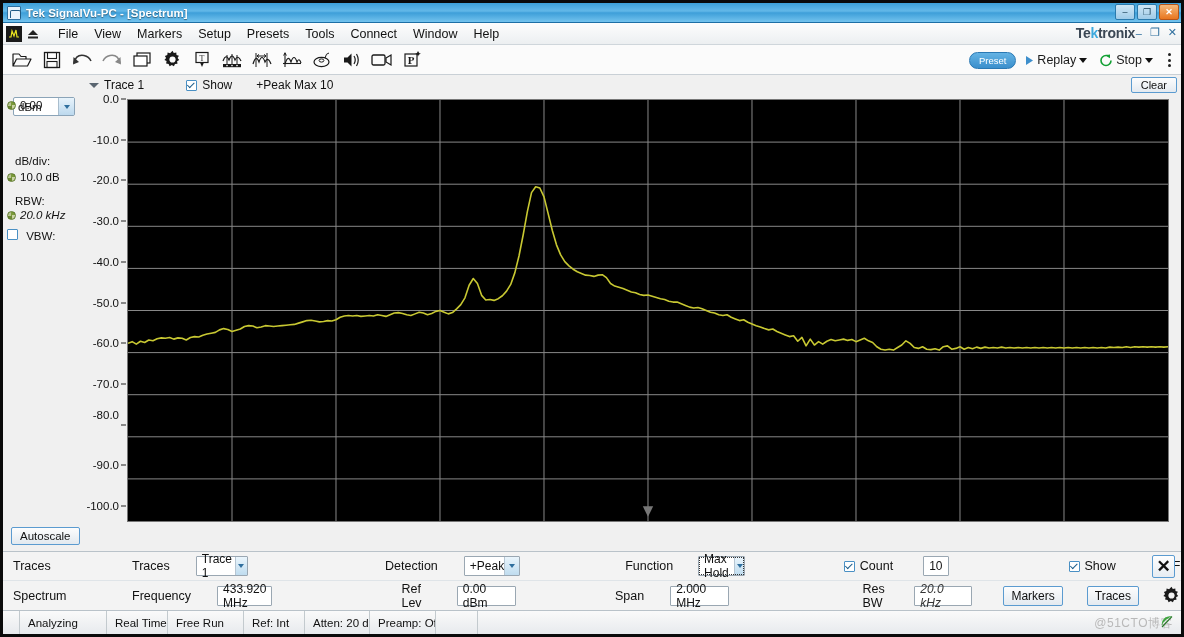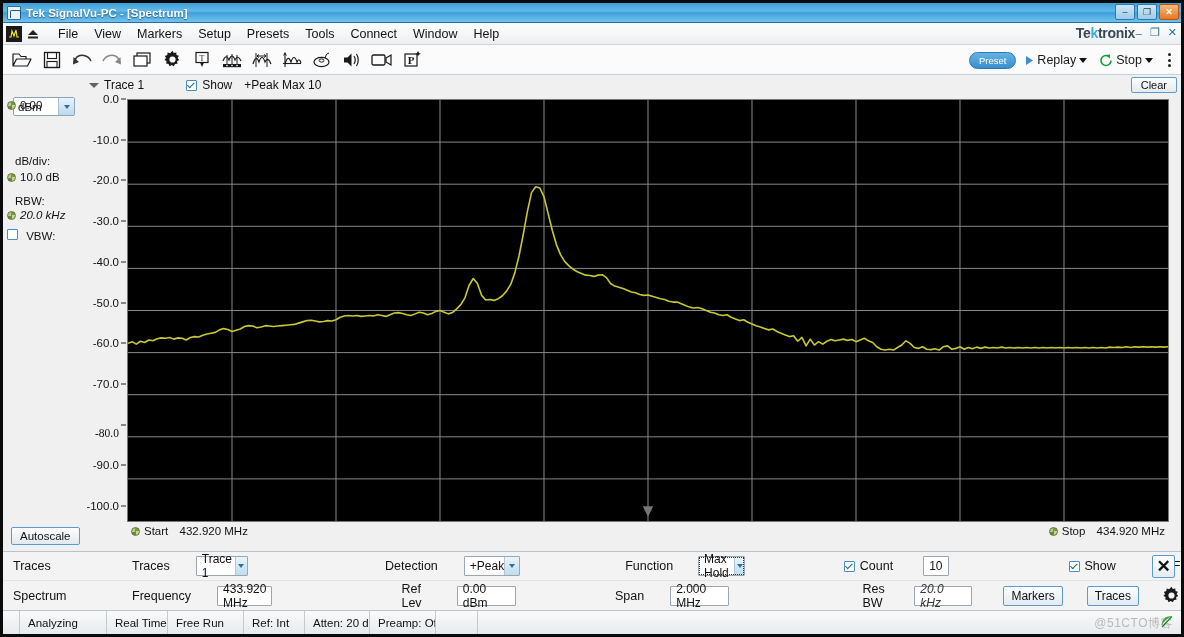--- a/index.html
+++ b/index.html
@@ -402,21 +402,21 @@
         </div>
     </div>
   </div>
 
   <div class="tracebar">
     <span class="tri-down"></span>
     <span>Trace 1</span>
     <span style="width:42px"></span>
     <span class="cb on"></span>
     <span style="margin-left:5px">Show</span>
-    <span style="margin-left:12px">+Peak Max 10</span>
+    <span style="margin-left:24px">+Peak Max 10</span>
     <div class="clear-btn">Clear</div>
   </div>
 
   <div class="mid">
 
     <div class="leftpanel">
       <div class="lp-row" style="top:4px;">
         <span class="knob"></span><span>0.00</span>
       </div>
       <div class="unit-sel">
@@ -450,21 +450,21 @@
         <div class="ylab" style="top: 126.1px;">-30.0</div>
         <div class="ytick" style="top: 126.1px;"></div>
         <div class="ylab" style="top: 166.8px;">-40.0</div>
         <div class="ytick" style="top: 166.8px;"></div>
         <div class="ylab" style="top: 207.5px;">-50.0</div>
         <div class="ytick" style="top: 207.5px;"></div>
         <div class="ylab" style="top: 248.2px;">-60.0</div>
         <div class="ytick" style="top: 248.2px;"></div>
         <div class="ylab" style="top: 288.9px;">-70.0</div>
         <div class="ytick" style="top: 288.9px;"></div>
-        <div class="ylab" style="top: 338px; font-family: Liberation Serif, serif;">-80.0</div>
+        <div class="ylab" style="top: 320px;">-80.0</div>
         <div class="ytick" style="top: 329.6px;"></div>
         <div class="ylab" style="top: 370.3px;">-90.0</div>
         <div class="ytick" style="top: 370.3px;"></div>
         <div class="ylab" style="top: 411px;">-100.0</div>
         <div class="ytick" style="top: 411px;"></div>
       </div>
 
     <div class="plotwrap">
       <div class="plot">
         <svg viewBox="0 0 1000 400" preserveAspectRatio="none" id="plotsvg">
@@ -483,30 +483,20 @@
             <line x1="0" y1="160" x2="1000" y2="160" stroke="#888888" stroke-width="1" vector-effect="non-scaling-stroke"></line>
             <line x1="0" y1="200" x2="1000" y2="200" stroke="#888888" stroke-width="1" vector-effect="non-scaling-stroke"></line>
             <line x1="0" y1="240" x2="1000" y2="240" stroke="#888888" stroke-width="1" vector-effect="non-scaling-stroke"></line>
             <line x1="0" y1="280" x2="1000" y2="280" stroke="#888888" stroke-width="1" vector-effect="non-scaling-stroke"></line>
             <line x1="0" y1="320" x2="1000" y2="320" stroke="#888888" stroke-width="1" vector-effect="non-scaling-stroke"></line>
             <line x1="0" y1="360" x2="1000" y2="360" stroke="#888888" stroke-width="1" vector-effect="non-scaling-stroke"></line>
             <path d="M0.00 231.20 L4.00 229.60 L8.00 232.00 L12.00 229.20 L16.00 230.40 L20.00 228.00 L24.00 228.80 L28.00 226.80 L32.00 226.00 L36.00 226.40 L40.00 225.60 L44.00 227.20 L48.00 226.00 L52.00 226.40 L56.00 228.00 L60.00 225.60 L64.00 224.80 L68.00 225.20 L72.00 223.60 L76.00 222.40 L80.00 221.60 L84.00 220.80 L88.00 218.40 L92.00 217.20 L96.00 218.00 L100.00 220.00 L104.00 218.80 L108.00 217.60 L112.00 215.20 L116.00 214.40 L120.00 214.80 L124.00 216.40 L128.00 215.60 L132.00 214.40 L136.00 214.80 L140.00 215.20 L144.00 214.80 L148.00 214.40 L152.00 214.00 L156.00 213.60 L160.00 213.20 L164.00 212.00 L168.00 210.80 L172.00 209.60 L176.00 209.20 L180.00 210.00 L184.00 210.80 L188.00 210.40 L192.00 209.60 L196.00 210.00 L200.00 208.80 L204.00 206.40 L208.00 205.20 L212.00 204.80 L216.00 205.20 L220.00 204.80 L224.00 205.60 L228.00 205.20 L232.00 204.80 L236.00 205.20 L240.00 204.00 L244.00 204.80 L248.00 205.60 L252.00 204.00 L256.00 202.40 L260.00 202.00 L264.00 202.80 L268.00 204.00 L272.00 204.80 L276.00 203.20 L280.00 201.60 L284.00 202.40 L288.00 204.00 L292.00 202.80 L296.00 200.80 L300.00 200.00 L304.00 201.60 L308.00 203.20 L312.00 202.00 L316.00 198.40 L320.00 194.40 L324.00 188.00 L328.00 176.00 L332.00 169.60 L336.00 174.40 L340.00 185.60 L344.00 190.00 L348.00 189.60 L352.00 190.40 L356.00 188.80 L360.00 186.00 L364.00 181.60 L368.00 175.20 L372.00 164.00 L376.00 148.00 L380.00 128.00 L384.00 106.00 L388.00 88.00 L392.00 82.40 L396.00 83.60 L400.00 92.00 L404.00 108.00 L408.00 124.00 L412.00 137.60 L416.00 147.20 L420.00 153.60 L424.00 157.60 L428.00 160.80 L432.00 163.20 L436.00 164.80 L440.00 166.40 L444.00 166.80 L448.00 167.60 L452.00 166.40 L456.00 166.00 L460.00 168.80 L464.00 174.40 L468.00 176.80 L472.00 178.00 L476.00 179.20 L480.00 180.80 L484.00 182.40 L488.00 183.20 L492.00 184.80 L496.00 185.60 L500.00 185.20 L504.00 186.40 L508.00 187.60 L512.00 188.80 L516.00 189.60 L520.00 191.20 L524.00 192.00 L528.00 192.00 L532.00 193.60 L536.00 195.20 L540.00 196.80 L544.00 197.60 L548.00 197.20 L552.00 198.40 L556.00 200.00 L560.00 201.60 L564.00 202.40 L568.00 204.00 L572.00 204.80 L576.00 204.00 L580.00 206.40 L584.00 208.00 L588.00 209.60 L592.00 208.80 L596.00 211.20 L600.00 212.80 L604.00 214.40 L608.00 215.60 L612.00 217.20 L616.00 218.40 L620.00 217.60 L624.00 220.00 L628.00 221.60 L632.00 223.20 L636.00 224.80 L640.00 224.00 L644.00 229.20 L648.00 225.60 L652.00 233.60 L656.00 227.20 L660.00 232.80 L664.00 229.60 L668.00 232.00 L672.00 229.20 L676.00 227.60 L680.00 228.80 L684.00 228.00 L688.00 227.20 L692.00 228.40 L696.00 227.60 L700.00 229.60 L704.00 228.00 L708.00 226.40 L712.00 228.80 L716.00 230.40 L720.00 234.40 L724.00 236.80 L728.00 237.60 L732.00 236.80 L736.00 237.60 L740.00 235.20 L744.00 232.80 L748.00 228.80 L752.00 231.20 L756.00 235.20 L760.00 236.00 L764.00 234.40 L768.00 236.80 L772.00 237.20 L776.00 236.40 L780.00 237.60 L784.00 234.40 L788.00 233.60 L792.00 236.80 L796.00 236.00 L800.00 234.40 L804.00 236.80 L808.00 235.20 L812.00 236.40 L816.00 234.80 L820.00 236.00 L824.00 234.80 L828.00 235.60 L832.00 235.20 L836.00 235.60 L840.00 234.80 L844.00 235.60 L848.00 235.20 L852.00 235.60 L856.00 235.20 L860.00 235.60 L864.00 235.20 L868.00 235.60 L872.00 235.20 L876.00 235.60 L880.00 235.20 L884.00 235.60 L888.00 235.20 L892.00 235.60 L896.00 235.20 L900.00 235.60 L904.00 235.20 L908.00 235.60 L912.00 235.20 L916.00 235.60 L920.00 235.20 L924.00 235.60 L928.00 235.20 L932.00 235.60 L936.00 235.20 L940.00 235.60 L944.00 234.80 L948.00 235.20 L952.00 234.80 L956.00 235.20 L960.00 234.40 L964.00 235.20 L968.00 234.40 L972.00 234.80 L976.00 234.40 L980.00 234.80 L984.00 234.40 L988.00 234.80 L992.00 234.40 L996.00 234.80 L1000.00 234.40" fill="none" stroke="#c8c832" stroke-width="1.6" vector-effect="non-scaling-stroke" stroke-linejoin="round"></path>
             <polygon points="495,386 505,386 500,396" fill="#777"></polygon>
           </svg>
       </div>
-      <div class="xfoot">
-        <div class="start">
-          <span class="knob"></span><span>Start</span>
-          <span style="margin-left:8px">432.920 MHz</span>
-        </div>
-        <div class="stop">
-          <span class="knob"></span><span>Stop</span>
-          <span style="margin-left:8px">434.920 MHz</span>
-        </div>
-      </div>
       <div class="rightedge"></div>
     </div>
   </div>
 
   <div class="ctrl">
     <div class="ctrl-row">
       <span class="ctrl-label lbl-left">Traces</span>
       <span class="ctrl-label">Traces</span>
       <div class="sel" style="width:86px;margin-left:7px">
         <span>Trace 1</span>

